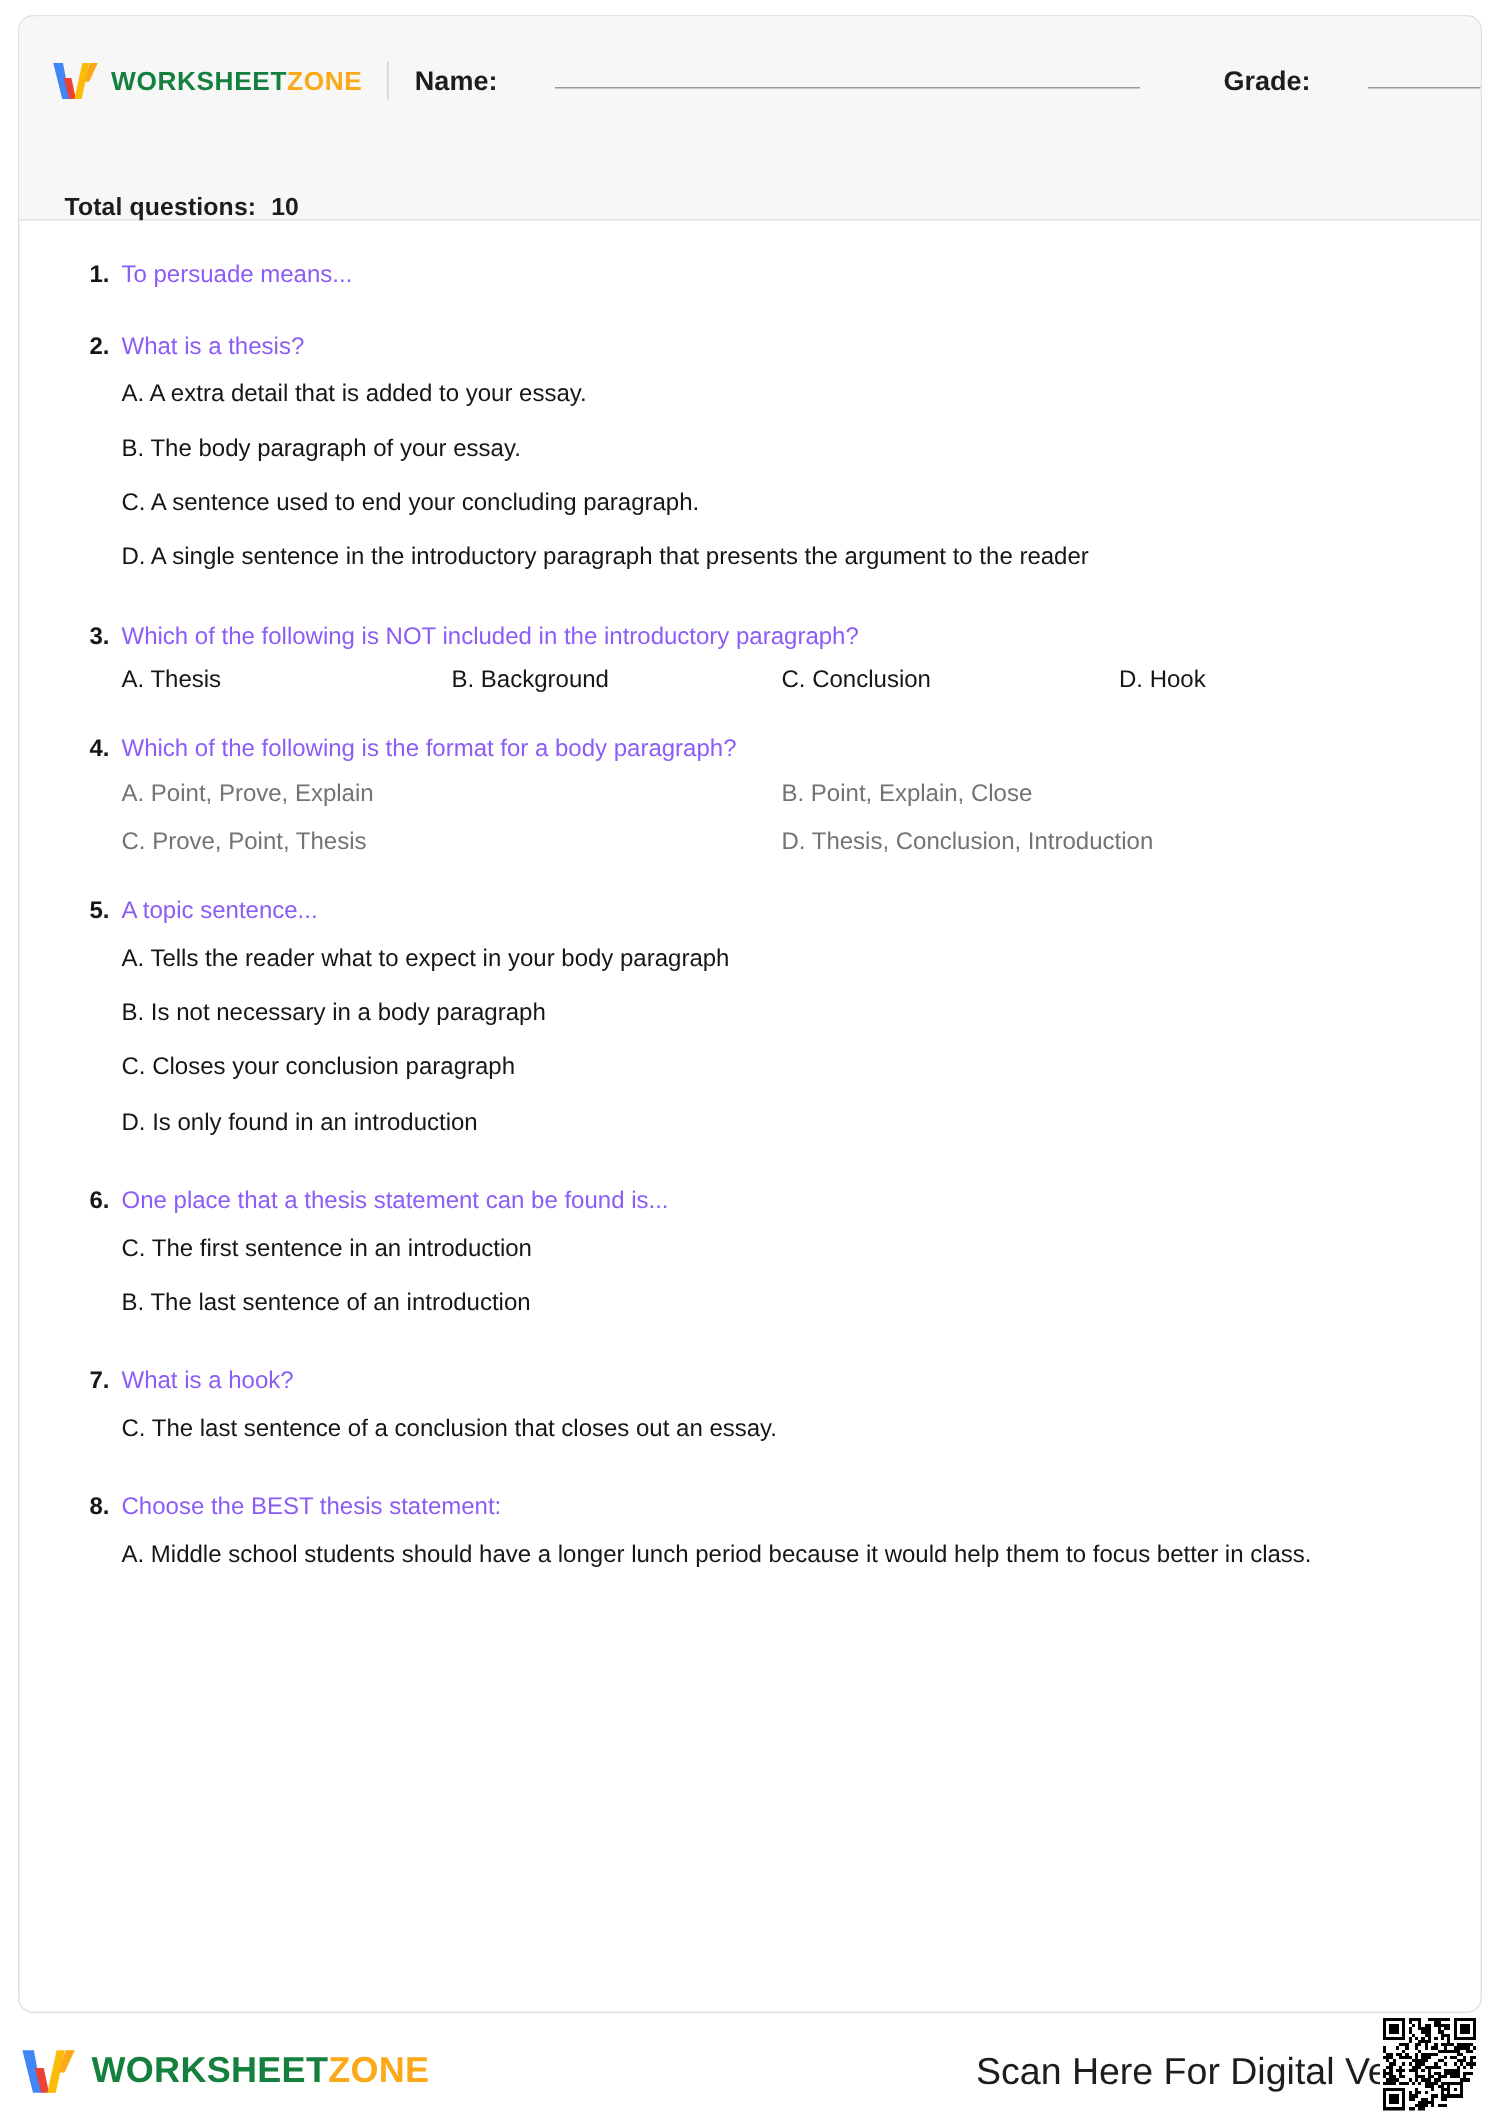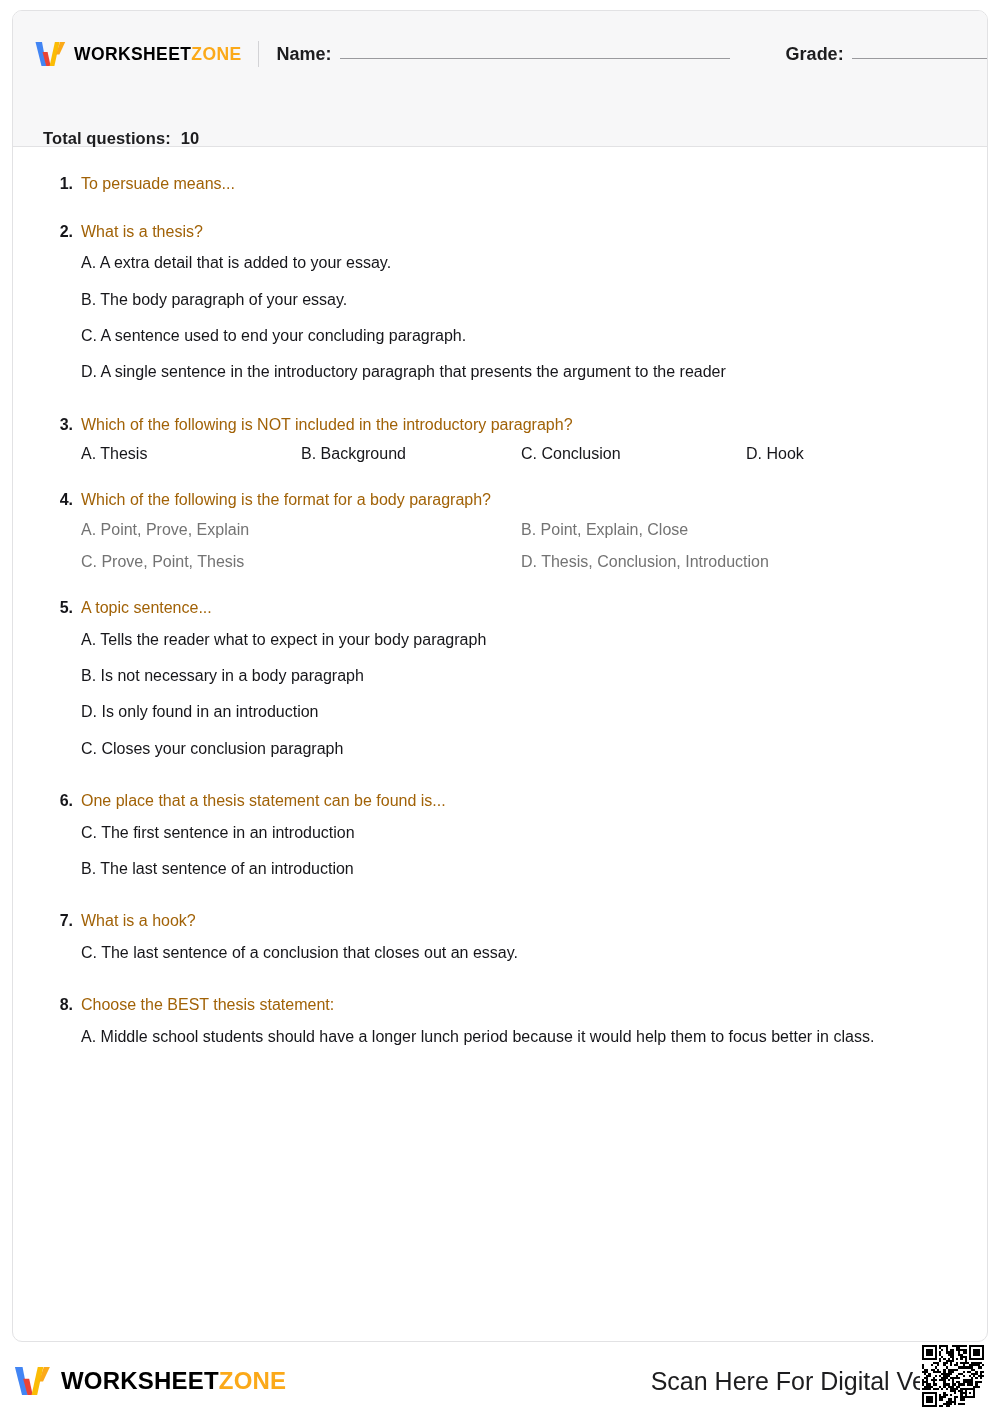--- a/index.html
+++ b/index.html
@@ -56,35 +56,36 @@
     flex: 0 0 auto;
     display: block;
   }
   .logo-word {
     font-size: 17.5px;
     font-weight: 700;
     letter-spacing: 0.4px;
     margin-left: 7px;
     white-space: nowrap;
   }
-  .logo-word .w1 { color: #000000; }
+  .logo-word .w1 { color: #15803d; }
   .logo-word .w2 { color: #fba919; }
 
   .vdiv {
     width: 1px;
     height: 26px;
     background: #d3d3d6;
     margin: 0 18px 0 16px;
     flex: 0 0 auto;
   }
 
   .field {
     display: flex;
     align-items: baseline;
     white-space: nowrap;
+    gap: 30px;
   }
   .field-label {
     font-size: 18px;
     font-weight: 700;
     color: #1d1d1f;
   }
   .field-rule {
     height: 1px;
     background: #9a9a9e;
     align-self: flex-end;
@@ -125,21 +126,21 @@
     font-weight: 700;
     width: 26px;
     flex: 0 0 26px;
     text-align: right;
     margin-right: 8px;
   }
   .q-text {
     font-size: 16px;
     font-weight: 400;
     line-height: 1.35;
-    color: #a16207;
+    color: #8b5cf6;
   }
 
   .options {
     margin-top: 10px;
     padding-left: 34px;
   }
 
   
   .options.stack .opt {
     font-size: 16px;
@@ -297,22 +298,22 @@
         </div>
       </div>
       <div class="question q-spaced-lg">
         <div class="q-head">
           <span class="q-num">5.</span>
           <span class="q-text">A topic sentence...</span>
         </div>
         <div class="options stack">
           <div class="opt">A. Tells the reader what to expect in your body paragraph</div>
           <div class="opt">B. Is not necessary in a body paragraph</div>
+          <div class="opt">C. Closes your conclusion paragraph</div>
           <div class="opt">D. Is only found in an introduction</div>
-          <div class="opt">C. Closes your conclusion paragraph</div>
         </div>
       </div>
       <div class="question q-spaced-lg">
         <div class="q-head">
           <span class="q-num">6.</span>
           <span class="q-text">One place that a thesis statement can be found is...</span>
         </div>
         <div class="options stack">
           <div class="opt">C. The first sentence in an introduction</div>
           <div class="opt">B. The last sentence of an introduction</div>

